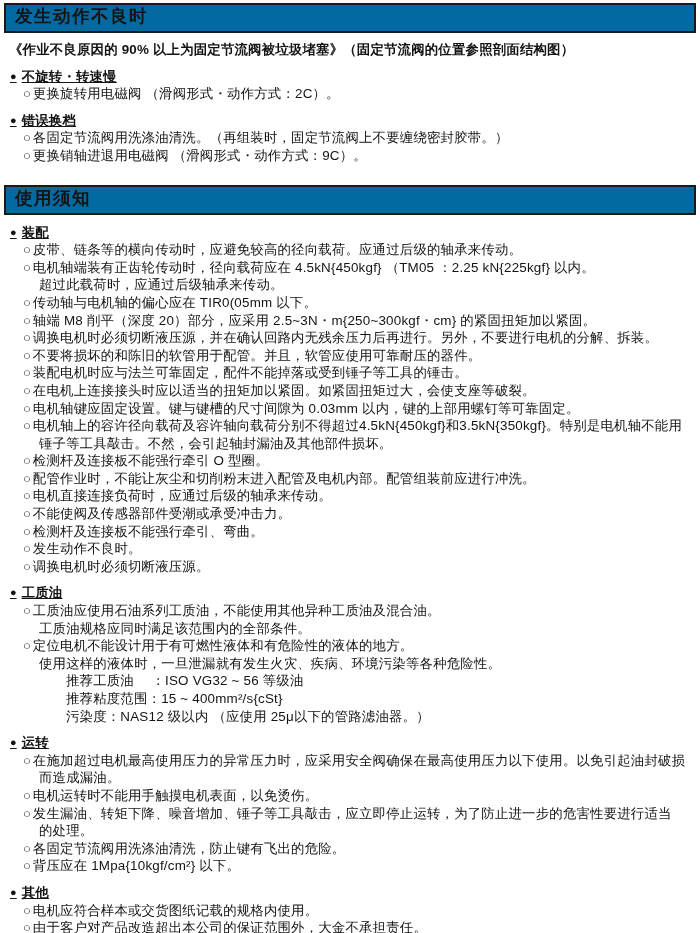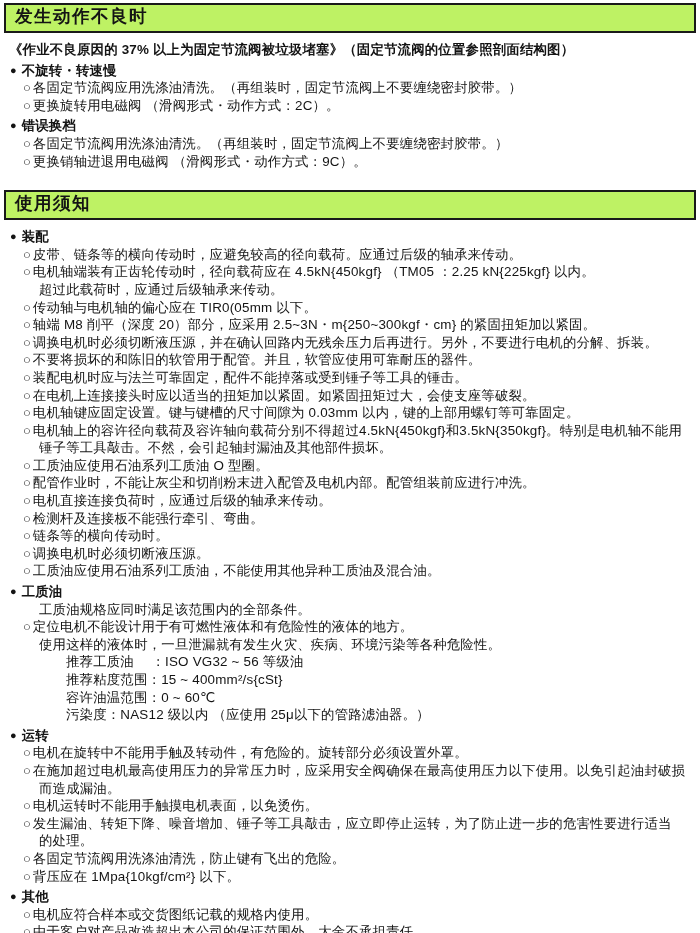--- a/index.html
+++ b/index.html
@@ -13,100 +13,98 @@
     overflow: hidden;
     font-family: "Liberation Sans", "DejaVu Sans", sans-serif;
     color: #141414;
   }
   .page {
     padding: 3px 4px 0 4px;
   }
   .sec { display: block; }
   .header-box {
     border: 2px solid #1a1a1a;
-    background: #bef264;
+    background: #0369a1;
     padding: 1px 8px 4px 9px;
     margin: 0 0 8px 0;
   }
   .sec + .sec .header-box { margin-top: 20px; }
   .header-box .title {
     font-size: 17.5px;
     font-weight: bold;
     letter-spacing: 1.5px;
     line-height: 21px;
   }
   .line {
     font-size: 13.4px;
     line-height: 17.6px;
     height: 17.6px;
     white-space: nowrap;
     overflow: hidden;
   }
   .line .txt { letter-spacing: 0.2px; }
   .intro  { font-weight: bold; padding-left: 5px; }
-  .bullet { font-weight: bold; padding-left: 6px; margin-top: 3px; }
+  .bullet { font-weight: bold; padding-left: 6px; margin-top: 9px; text-decoration: underline; }
   .item   { padding-left: 19px; }
   .cont   { padding-left: 35px; }
   .deep   { padding-left: 62px; }
   .bullet .marker {
     font-size: 11px;
     margin-right: 5px;
     vertical-align: 1px;
   }
   .item .marker {
     font-size: 13px;
     margin-right: 2px;
   }
 </style>
 </head>
 <body>
 
 <div class="page" id="doc">
     <section class="sec">
       <div class="header-box"><span class="title">发生动作不良时</span></div>
-      <div class="line intro"><span class="txt">《作业不良原因的 37% 以上为固定节流阀被垃圾堵塞》（固定节流阀的位置参照剖面结构图）</span></div>
+      <div class="line intro"><span class="txt">《作业不良原因的 90% 以上为固定节流阀被垃圾堵塞》（固定节流阀的位置参照剖面结构图）</span></div>
       <div class="line bullet"><span class="marker">●</span><span class="txt">不旋转・转速慢</span></div>
-      <div class="line item"><span class="marker">○</span><span class="txt">各固定节流阀应用洗涤油清洗。（再组装时，固定节流阀上不要缠绕密封胶带。）</span></div>
       <div class="line item"><span class="marker">○</span><span class="txt">更换旋转用电磁阀 （滑阀形式・动作方式：2C）。</span></div>
       <div class="line bullet"><span class="marker">●</span><span class="txt">错误换档</span></div>
       <div class="line item"><span class="marker">○</span><span class="txt">各固定节流阀用洗涤油清洗。（再组装时，固定节流阀上不要缠绕密封胶带。）</span></div>
       <div class="line item"><span class="marker">○</span><span class="txt">更换销轴进退用电磁阀 （滑阀形式・动作方式：9C）。</span></div>
     </section>
     <section class="sec">
       <div class="header-box"><span class="title">使用须知</span></div>
       <div class="line bullet"><span class="marker">●</span><span class="txt">装配</span></div>
       <div class="line item"><span class="marker">○</span><span class="txt">皮带、链条等的横向传动时，应避免较高的径向载荷。应通过后级的轴承来传动。</span></div>
       <div class="line item"><span class="marker">○</span><span class="txt">电机轴端装有正齿轮传动时，径向载荷应在 4.5kN{450kgf} （TM05 ：2.25 kN{225kgf} 以内。</span></div>
       <div class="line cont"><span class="txt">超过此载荷时，应通过后级轴承来传动。</span></div>
       <div class="line item"><span class="marker">○</span><span class="txt">传动轴与电机轴的偏心应在 TIR0(05mm 以下。</span></div>
       <div class="line item"><span class="marker">○</span><span class="txt">轴端 M8 削平（深度 20）部分，应采用 2.5~3N・m{250~300kgf・cm} 的紧固扭矩加以紧固。</span></div>
       <div class="line item"><span class="marker">○</span><span class="txt">调换电机时必须切断液压源，并在确认回路内无残余压力后再进行。另外，不要进行电机的分解、拆装。</span></div>
       <div class="line item"><span class="marker">○</span><span class="txt">不要将损坏的和陈旧的软管用于配管。并且，软管应使用可靠耐压的器件。</span></div>
       <div class="line item"><span class="marker">○</span><span class="txt">装配电机时应与法兰可靠固定，配件不能掉落或受到锤子等工具的锤击。</span></div>
       <div class="line item"><span class="marker">○</span><span class="txt">在电机上连接接头时应以适当的扭矩加以紧固。如紧固扭矩过大，会使支座等破裂。</span></div>
       <div class="line item"><span class="marker">○</span><span class="txt">电机轴键应固定设置。键与键槽的尺寸间隙为 0.03mm 以内，键的上部用螺钉等可靠固定。</span></div>
       <div class="line item"><span class="marker">○</span><span class="txt">电机轴上的容许径向载荷及容许轴向载荷分别不得超过4.5kN{450kgf}和3.5kN{350kgf}。特别是电机轴不能用</span></div>
       <div class="line cont"><span class="txt">锤子等工具敲击。不然，会引起轴封漏油及其他部件损坏。</span></div>
-      <div class="line item"><span class="marker">○</span><span class="txt">工质油应使用石油系列工质油 O 型圈。</span></div>
+      <div class="line item"><span class="marker">○</span><span class="txt">检测杆及连接板不能强行牵引 O 型圈。</span></div>
       <div class="line item"><span class="marker">○</span><span class="txt">配管作业时，不能让灰尘和切削粉末进入配管及电机内部。配管组装前应进行冲洗。</span></div>
       <div class="line item"><span class="marker">○</span><span class="txt">电机直接连接负荷时，应通过后级的轴承来传动。</span></div>
+      <div class="line item"><span class="marker">○</span><span class="txt">不能使阀及传感器部件受潮或承受冲击力。</span></div>
       <div class="line item"><span class="marker">○</span><span class="txt">检测杆及连接板不能强行牵引、弯曲。</span></div>
-      <div class="line item"><span class="marker">○</span><span class="txt">链条等的横向传动时。</span></div>
+      <div class="line item"><span class="marker">○</span><span class="txt">发生动作不良时。</span></div>
       <div class="line item"><span class="marker">○</span><span class="txt">调换电机时必须切断液压源。</span></div>
+      <div class="line bullet"><span class="marker">●</span><span class="txt">工质油</span></div>
       <div class="line item"><span class="marker">○</span><span class="txt">工质油应使用石油系列工质油，不能使用其他异种工质油及混合油。</span></div>
-      <div class="line bullet"><span class="marker">●</span><span class="txt">工质油</span></div>
       <div class="line cont"><span class="txt">工质油规格应同时满足该范围内的全部条件。</span></div>
       <div class="line item"><span class="marker">○</span><span class="txt">定位电机不能设计用于有可燃性液体和有危险性的液体的地方。</span></div>
       <div class="line cont"><span class="txt">使用这样的液体时，一旦泄漏就有发生火灾、疾病、环境污染等各种危险性。</span></div>
       <div class="line deep"><span class="txt">推荐工质油　 ：ISO VG32 ~ 56 等级油</span></div>
       <div class="line deep"><span class="txt">推荐粘度范围：15 ~ 400mm²/s{cSt}</span></div>
-      <div class="line deep"><span class="txt">容许油温范围：0 ~ 60℃</span></div>
       <div class="line deep"><span class="txt">污染度：NAS12 级以内 （应使用 25μ以下的管路滤油器。）</span></div>
       <div class="line bullet"><span class="marker">●</span><span class="txt">运转</span></div>
-      <div class="line item"><span class="marker">○</span><span class="txt">电机在旋转中不能用手触及转动件，有危险的。旋转部分必须设置外罩。</span></div>
       <div class="line item"><span class="marker">○</span><span class="txt">在施加超过电机最高使用压力的异常压力时，应采用安全阀确保在最高使用压力以下使用。以免引起油封破损</span></div>
       <div class="line cont"><span class="txt">而造成漏油。</span></div>
       <div class="line item"><span class="marker">○</span><span class="txt">电机运转时不能用手触摸电机表面，以免烫伤。</span></div>
       <div class="line item"><span class="marker">○</span><span class="txt">发生漏油、转矩下降、噪音增加、锤子等工具敲击，应立即停止运转，为了防止进一步的危害性要进行适当</span></div>
       <div class="line cont"><span class="txt">的处理。</span></div>
       <div class="line item"><span class="marker">○</span><span class="txt">各固定节流阀用洗涤油清洗，防止键有飞出的危险。</span></div>
       <div class="line item"><span class="marker">○</span><span class="txt">背压应在 1Mpa{10kgf/cm²} 以下。</span></div>
       <div class="line bullet"><span class="marker">●</span><span class="txt">其他</span></div>
       <div class="line item"><span class="marker">○</span><span class="txt">电机应符合样本或交货图纸记载的规格内使用。</span></div>
       <div class="line item"><span class="marker">○</span><span class="txt">由于客户对产品改造超出本公司的保证范围外，大金不承担责任。</span></div>

